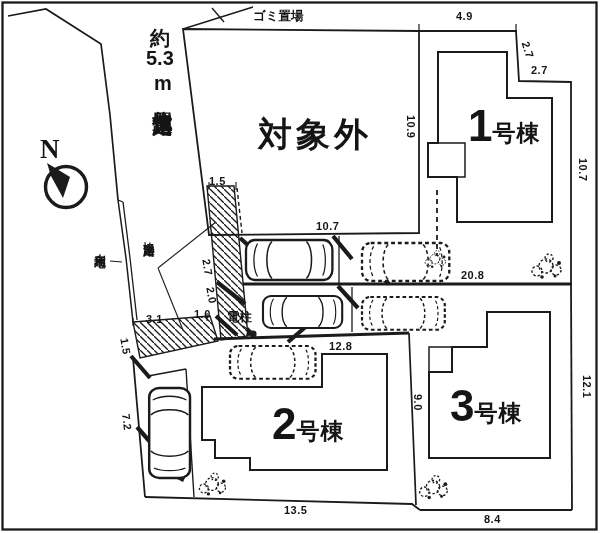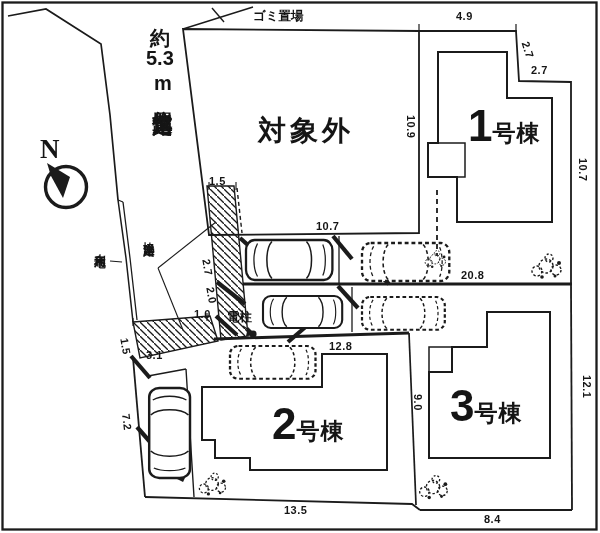--- a/index.html
+++ b/index.html
@@ -7,21 +7,21 @@
     position:relative;width:600px;height:533px;background:#ffffff;
     font-family:"Liberation Sans",sans-serif;color:#111;overflow:hidden;
   }
   #plan-svg{position:absolute;left:0;top:0;}
   .lbl{position:absolute;white-space:nowrap;color:#151515;}
   .dim{font-size:11px;font-weight:600;letter-spacing:.5px;}
   .rot{transform-origin:0 0;}
   .vtext{writing-mode:vertical-rl;text-orientation:upright;}
   .small-jp{font-size:11.5px;font-weight:600;letter-spacing:1px;}
   .road-big{font-size:20px;font-weight:700;letter-spacing:1px;}
-  .excluded{font-size:28px;font-weight:700;letter-spacing:4px;}
+  .excluded{font-size:34px;font-weight:700;letter-spacing:4px;}
   .lotname{display:flex;align-items:baseline;font-weight:700;}
   .lotname .num{font-size:44px;line-height:1;}
   .lotname .suf{font-size:23px;line-height:1;letter-spacing:1px;}
   .north{font-family:"Liberation Serif",serif;font-size:27px;font-weight:700;}
   .note{font-size:12.5px;font-weight:600;}
 </style>
 </head>
 <body>
 
 <div id="stage">
@@ -192,16 +192,16 @@
   <div class="lbl dim rot" style="left:593px;top:375px;transform:rotate(90deg);">12.1</div>
   <div class="lbl dim" style="left:484px;top:513px;">8.4</div>
   <div class="lbl dim" style="left:272px;top:504px;margin-left:12px;">13.5</div>
   <div class="lbl dim rot" style="left:424px;top:394px;transform:rotate(90deg);">9.0</div>
   <div class="lbl dim" style="left:329px;top:340px;">12.8</div>
   <div class="lbl dim rot" style="left:132px;top:413px;transform:rotate(83deg);">7.2</div>
   <div class="lbl dim" style="left:209px;top:175px;">1.5</div>
   <div class="lbl dim rot" style="left:212px;top:258px;transform:rotate(80deg);">2.7</div>
   <div class="lbl dim rot" style="left:216px;top:286px;transform:rotate(80deg);">2.0</div>
   <div class="lbl dim" style="left:194px;top:308px;">1.0</div>
-  <div class="lbl dim" style="left:146px;top:313px;margin-top:36px;">3.1</div>
+  <div class="lbl dim" style="left:146px;top:313px;">3.1</div>
   <div class="lbl dim rot" style="left:130px;top:337px;transform:rotate(80deg);">1.5</div>
 
 </div>
 
 </body></html>

